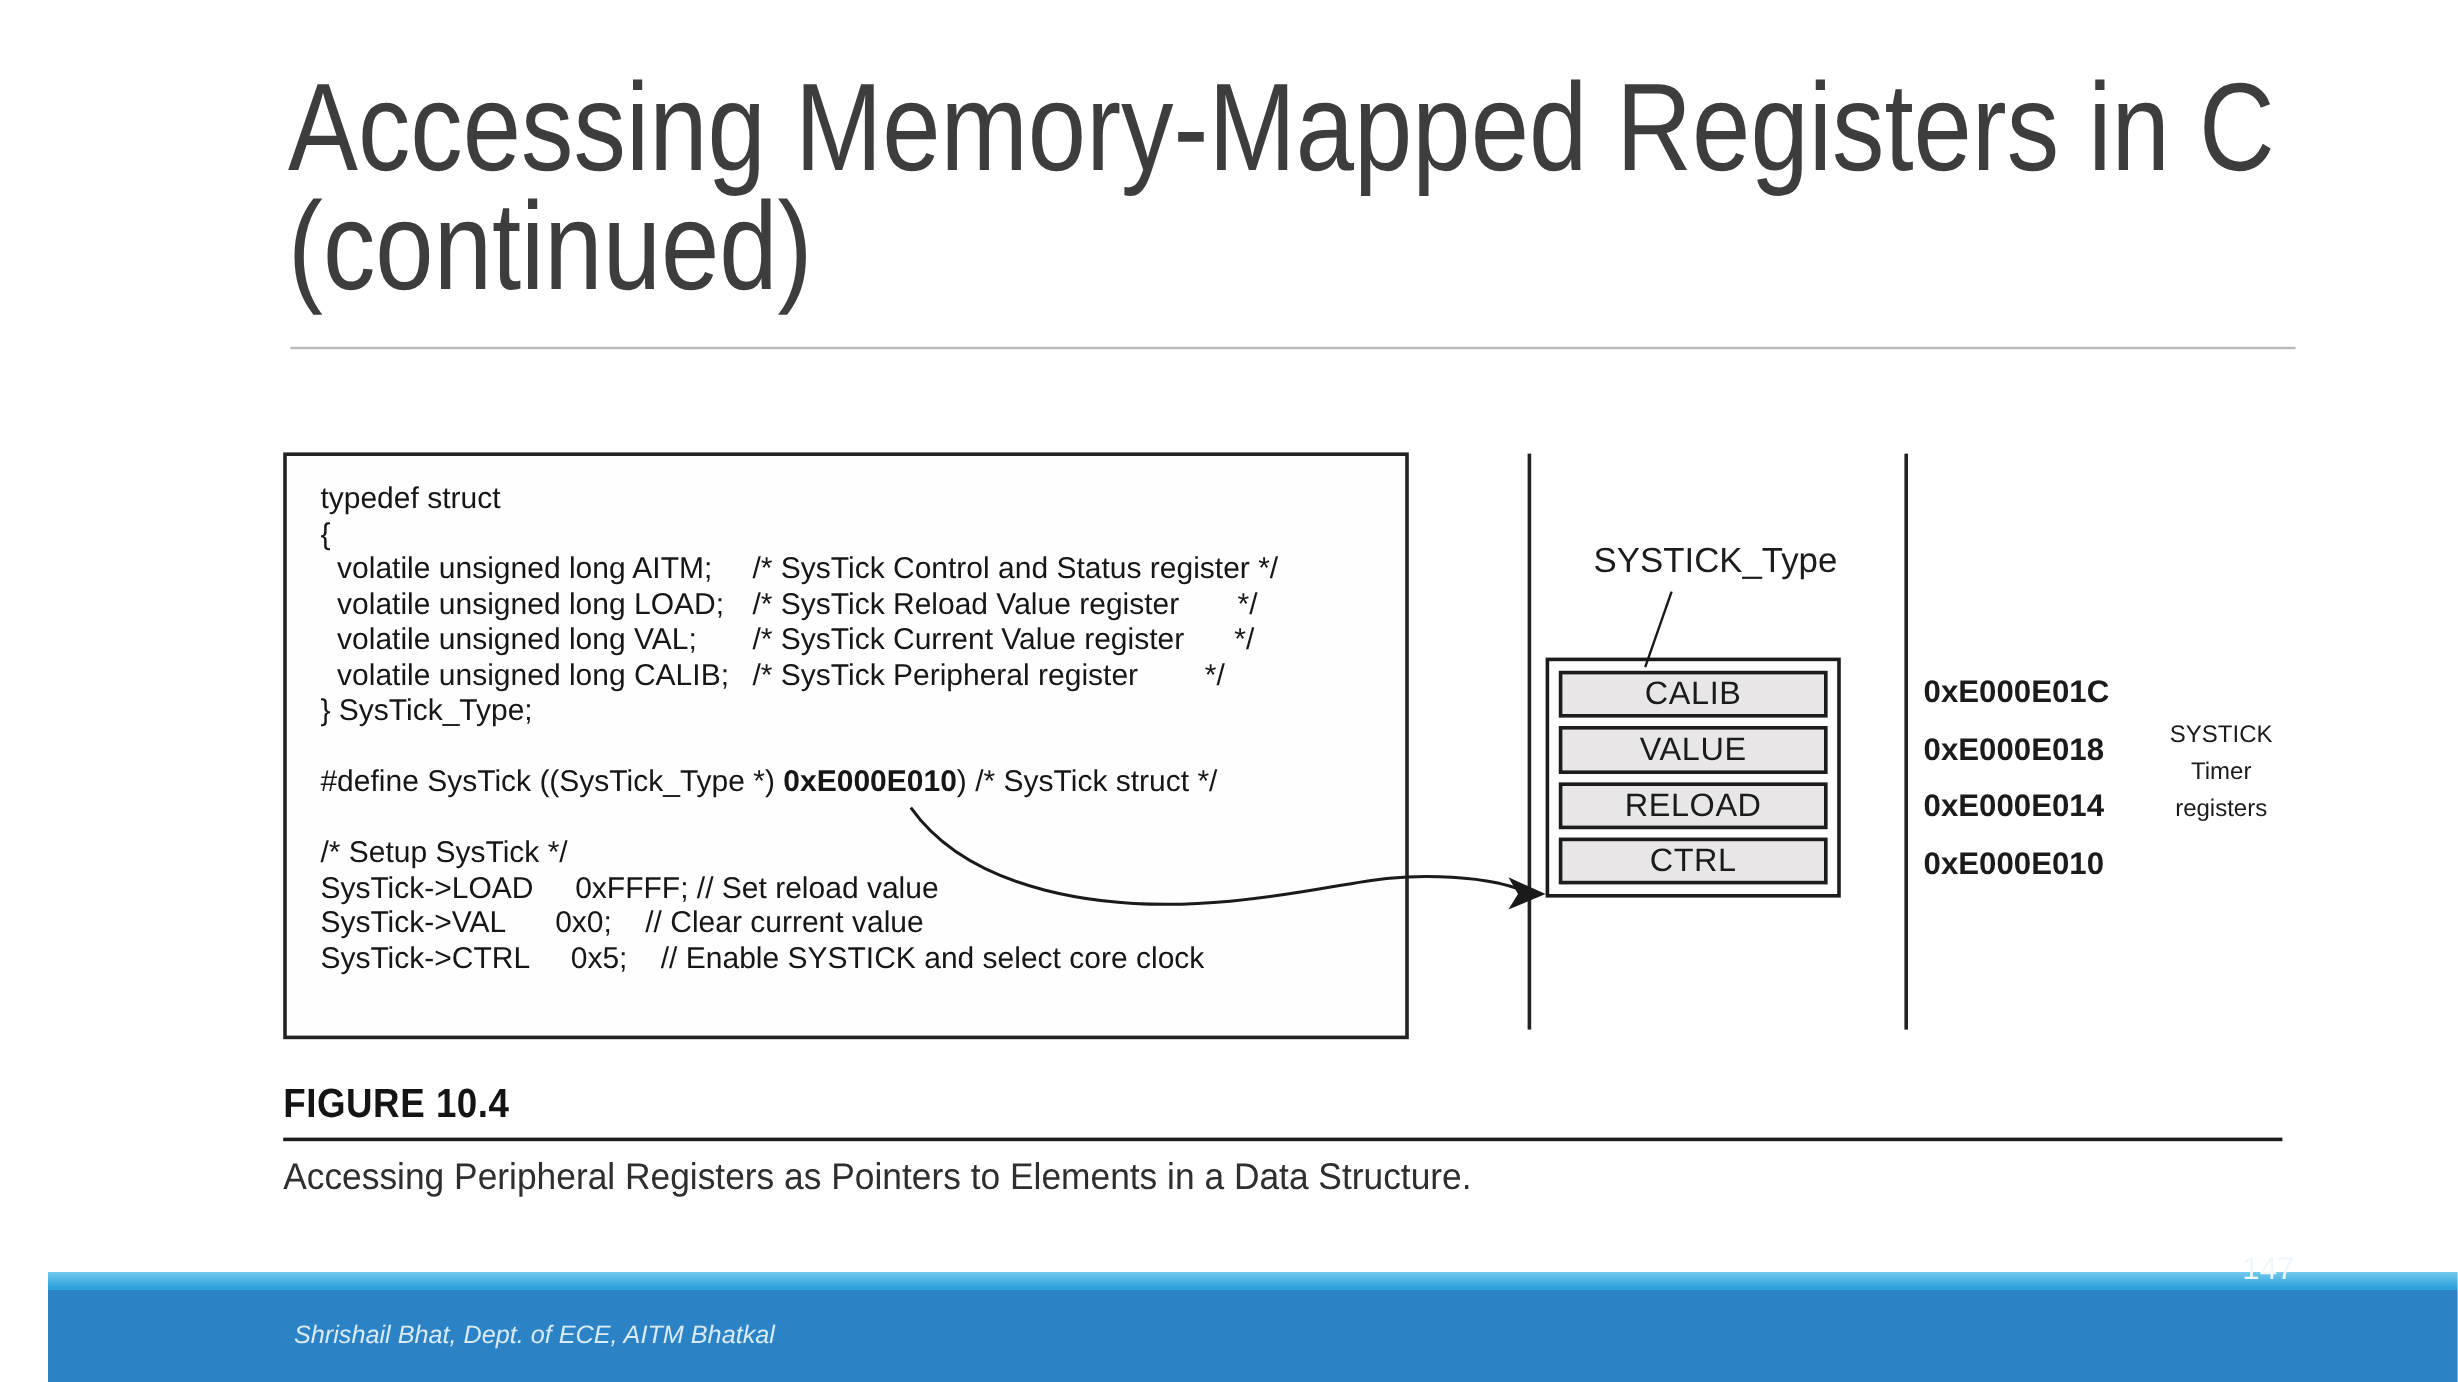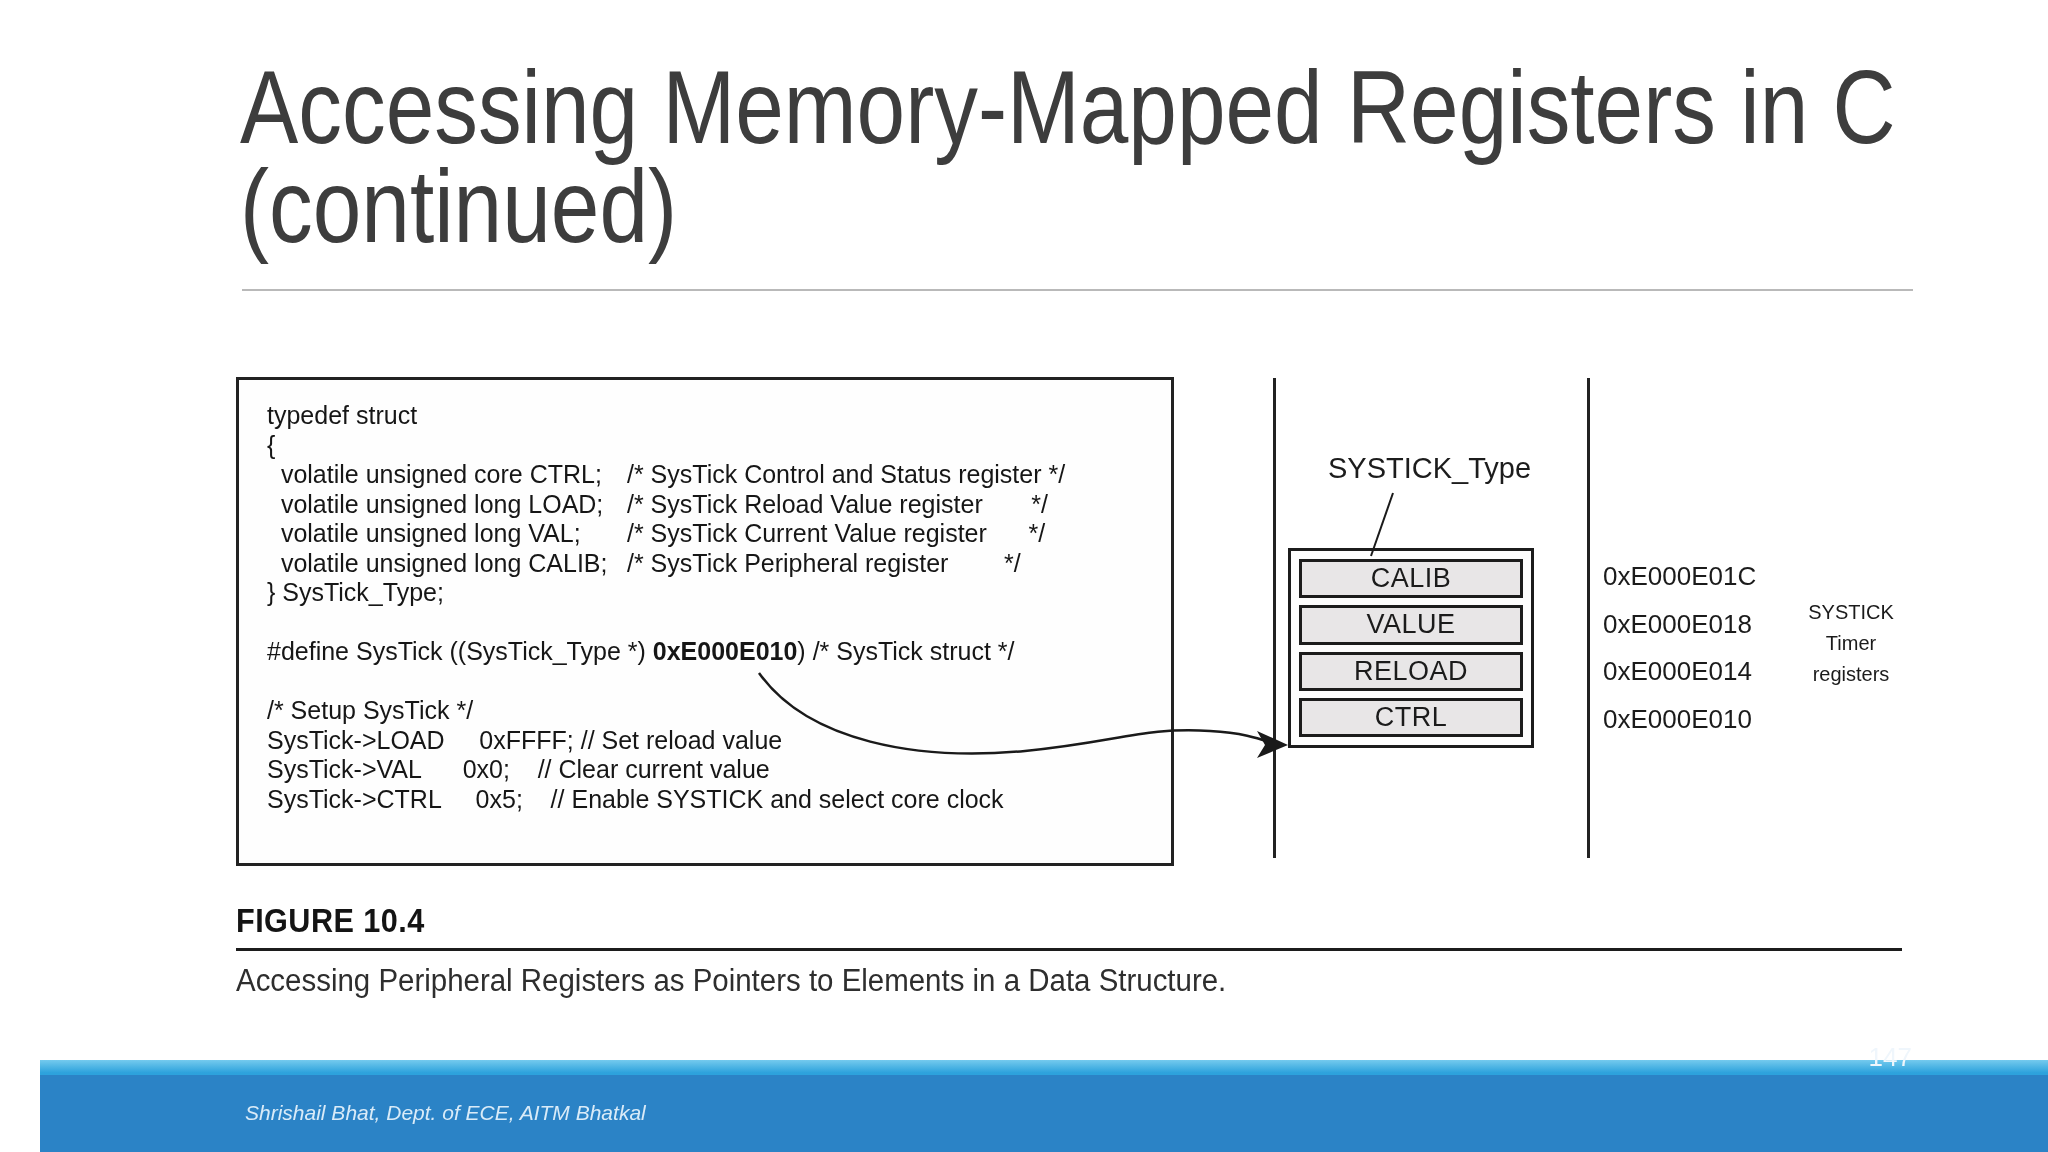--- a/index.html
+++ b/index.html
@@ -27,21 +27,21 @@
   .struct-label{position:absolute;left:1288px;top:452px;font-size:29px;color:#1c1c1c;}
 
   .reg-box{position:absolute;left:1248px;top:548px;width:246px;height:200px;
            border:3px solid #1c1c1c;box-sizing:border-box;background:#fdfdfd;
            display:flex;flex-direction:column;gap:7px;padding:8px;}
   .reg-row{flex:1;border:3px solid #1c1c1c;background:#e8e6e7;box-sizing:border-box;
            display:flex;align-items:center;justify-content:center;
            font-size:27px;color:#1b1b1b;letter-spacing:0.5px;}
 
   .addr-col{position:absolute;left:1563px;top:548px;width:160px;height:200px;box-sizing:border-box;
-            display:flex;flex-direction:column;gap:7px;padding:8px 0;}
+            display:flex;flex-direction:column;gap:7px;padding:8px 0;font-weight:bold;}
   .addr{flex:1;display:flex;align-items:center;font-size:26px;color:#1b1b1b;white-space:nowrap;}
 
   .side-label{position:absolute;left:1736px;top:597px;width:150px;text-align:center;
               font-size:20px;line-height:31px;color:#1b1b1b;}
 
   .overlay{position:absolute;left:0;top:0;width:2048px;height:1152px;pointer-events:none;}
 
   
   .fig-number{position:absolute;left:196px;top:901px;font-size:34px;font-weight:700;color:#141414;
               transform:scaleX(0.9);transform-origin:top left;letter-spacing:0.5px;}
@@ -61,21 +61,21 @@
 
 <div class="slide">
 
   <h1 class="title"><span>Accessing Memory-Mapped Registers in C</span><br><span>(continued)</span></h1>
 
   <div class="title-rule"></div>
 
   <div class="code-box" id="code-box">
       <div class="code-line"><span>typedef struct</span></div>
       <div class="code-line"><span>{</span></div>
-      <div class="code-line"><span>  volatile unsigned core CTRL;</span><span class="cmt">/* SysTick Control and Status register */</span></div>
+      <div class="code-line"><span>  volatile unsigned long AITM;</span><span class="cmt">/* SysTick Control and Status register */</span></div>
       <div class="code-line"><span>  volatile unsigned long LOAD;</span><span class="cmt">/* SysTick Reload Value register       */</span></div>
       <div class="code-line"><span>  volatile unsigned long VAL;</span><span class="cmt">/* SysTick Current Value register      */</span></div>
       <div class="code-line"><span>  volatile unsigned long CALIB;</span><span class="cmt">/* SysTick Peripheral register        */</span></div>
       <div class="code-line"><span>} SysTick_Type;</span></div>
       <div class="code-line"><span>&nbsp;</span></div>
       <div class="code-line"><span>#define SysTick ((SysTick_Type *) </span><b>0xE000E010</b><span>) /* SysTick struct */</span></div>
       <div class="code-line"><span>&nbsp;</span></div>
       <div class="code-line"><span>/* Setup SysTick */</span></div>
       <div class="code-line"><span>SysTick-&gt;LOAD     0xFFFF; // Set reload value</span></div>
       <div class="code-line"><span>SysTick-&gt;VAL      0x0;    // Clear current value</span></div>

